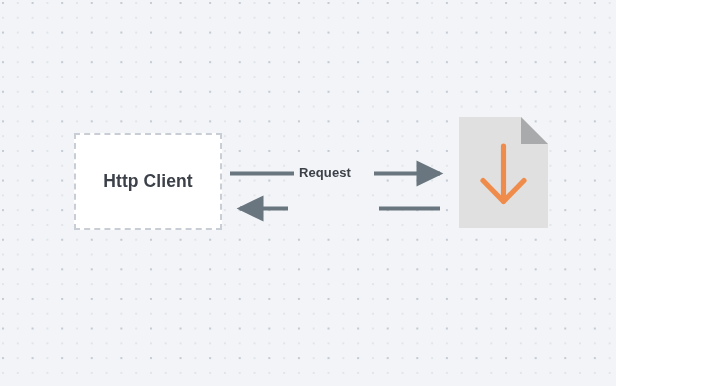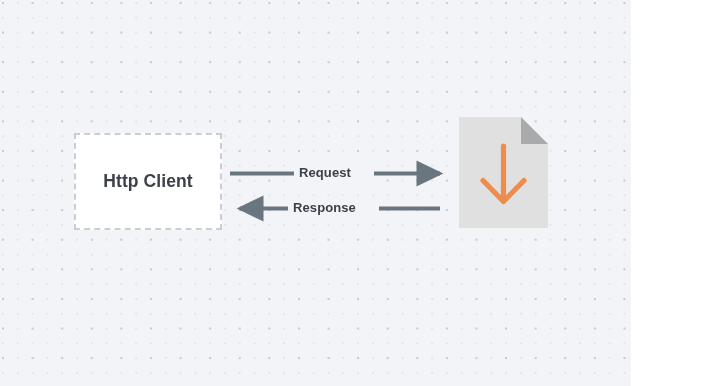--- a/index.html
+++ b/index.html
@@ -16,21 +16,20 @@
     position: relative;
     width: 616px;
     height: 386px;
     background-color: #f2f4f7;
     background-image:
       radial-gradient(circle at 1px 1px, rgba(150,162,178,0.38) 1px, transparent 1.4px),
       radial-gradient(circle at 1px 1px, rgba(150,162,178,0.18) 1px, transparent 1.3px);
     background-size: 29.6px 29.6px, 14.8px 14.8px;
     background-position: 2px 2px, 2px 2px;
     overflow: hidden;
-    padding-left: 15px;
   }
 
   
   .client-box {
     position: absolute;
     left: 74px;
     top: 133px;
     width: 148px;
     height: 97px;
     background: #ffffff;
@@ -123,21 +122,20 @@
 
     <line x1="230" y1="173.5" x2="440" y2="173.5" stroke="#69767f" stroke-width="4.2" stroke-linecap="butt" marker-end="url(#arrow-right)"></line>
 
     <line x1="440" y1="208.5" x2="240" y2="208.5" stroke="#69767f" stroke-width="4.2" stroke-linecap="butt" marker-end="url(#arrow-left)"></line>
   </svg>
 
   <div class="label-shield" id="request-shield"></div>
   <div class="label-shield" id="response-shield"></div>
 
   <div class="edge-label" id="request-label">Request</div>
-  <div class="edge-label" id="response-label">Response</div>
 
   <svg class="doc-icon" viewBox="0 0 89 111" xmlns="http://www.w3.org/2000/svg">
 
     <path d="M0,0 L62,0 L89,27 L89,111 L0,111 Z" fill="#e0e0e0"></path>
 
     <path d="M62,0 L89,27 L62,27 Z" fill="#a9aaac"></path>
 
     <g>
       <line x1="44.5" y1="29" x2="44.5" y2="84" stroke="#f08c4b" stroke-width="5.2" stroke-linecap="round"></line>
       <polyline points="24,63.5 44.5,84.5 65,63.5" fill="none" stroke="#f08c4b" stroke-width="5.2" stroke-linecap="round" stroke-linejoin="round"></polyline>

